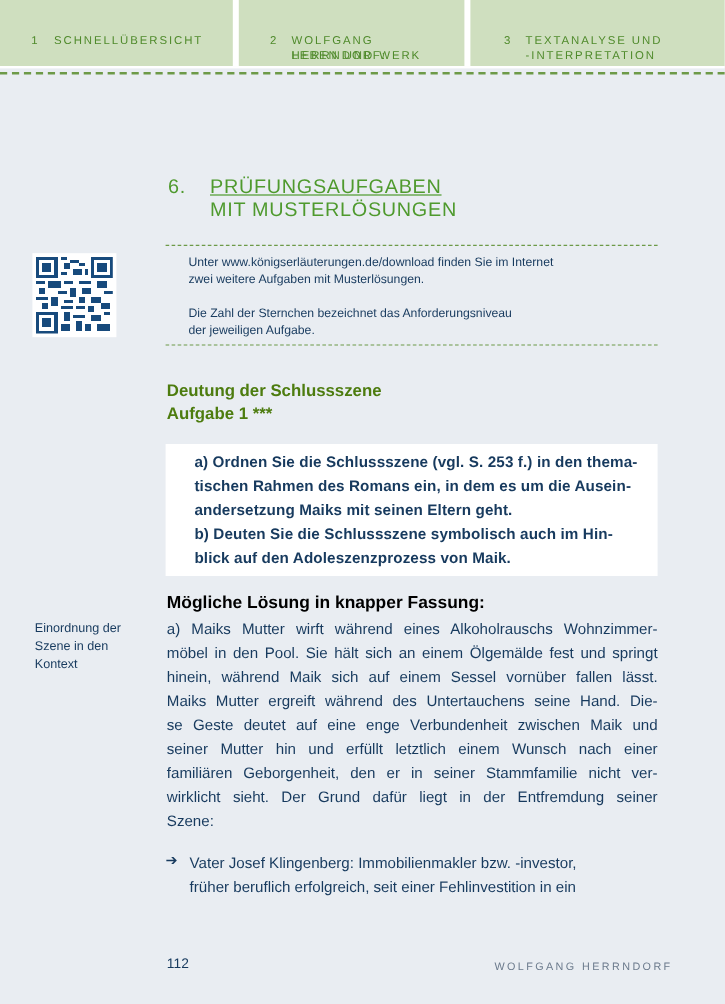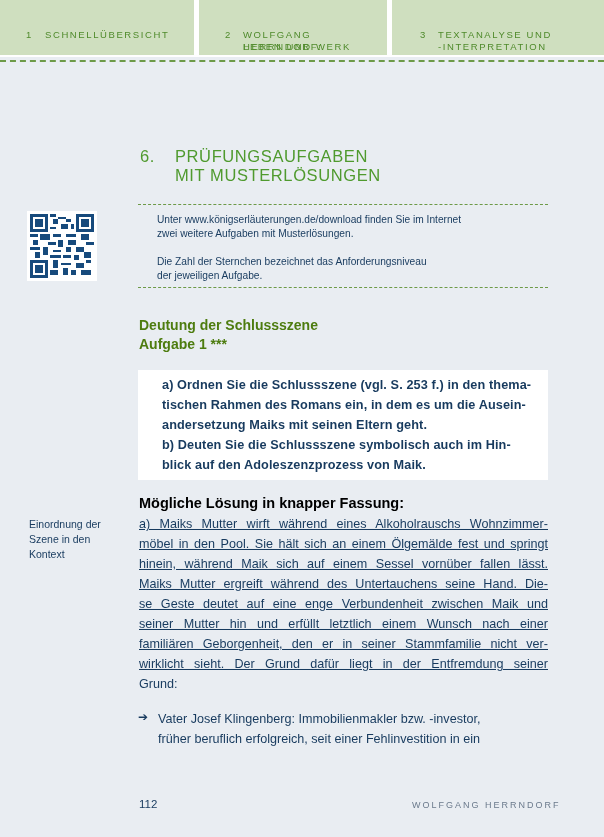--- a/index.html
+++ b/index.html
@@ -29,21 +29,21 @@
   .tab3 { left: 392px; width: 212px; }
   .header-dash {
     position: absolute; left: 0; top: 60px; width: 604px; height: 0;
     border-top: 2px dashed #6d9a48;
   }
   .section-title {
     position: absolute; left: 140px; top: 147px;
     color: #4f9a2e; font-size: 16.5px; letter-spacing: 0.6px; line-height: 19px;
   }
   .section-title .num { position: absolute; left: 0; top: 0; }
-  .section-title .line1 { position: absolute; left: 35px; top: 0; white-space: nowrap; }
+  .section-title .line1 { position: absolute; left: 35px; top: 0; white-space: nowrap; text-decoration: underline; }
   .section-title .line2 { position: absolute; left: 35px; top: 19px; white-space: nowrap; }
   .dash-line {
     position: absolute; left: 138px; width: 410px; height: 0;
     border-top: 1.5px dashed #6d9a48;
   }
   .qr {
     position: absolute; left: 27px; top: 211px; width: 70px; height: 70px;
     background: #ffffff; padding: 3px;
   }
   .qr svg { width: 64px; height: 64px; display: block; }
@@ -62,21 +62,21 @@
     line-height: 20px; white-space: nowrap; letter-spacing: 0.1px; margin-left: 10px;
   }
   .sol-title {
     position: absolute; left: 139px; top: 495px; font-size: 14.5px; font-weight: bold; color: #000000;
   }
   .margin-note {
     position: absolute; left: 29px; top: 517px; font-size: 10.5px; line-height: 15px; color: #173a5e;
   }
   .para { position: absolute; left: 139px; width: 409px; font-size: 12.6px; color: #173a5e; white-space: nowrap; }
   .para div { height: 20px; line-height: 20px; }
-  .para .j { text-align: justify; text-align-last: justify; text-decoration: underline; }
+  .para .j { text-align: justify; text-align-last: justify; }
   .bullet { position: absolute; left: 138px; top: 710px; font-size: 12.6px; color: #173a5e; }
   .bullet .arrow { position: absolute; left: 0; top: 0; font-size: 12px; font-weight: bold; }
   .bullet .l { position: absolute; left: 20px; white-space: nowrap; line-height: 20px; text-align: right; }
   .footer-page { position: absolute; left: 139px; top: 798px; font-size: 11.5px; color: #173a5e; }
   .footer-author { position: absolute; left: 412px; top: 800px; font-size: 9px; letter-spacing: 2px; color: #6b7a8c; }
 </style>
 </head>
 <body>
 
 <div class="topbar">
@@ -189,21 +189,21 @@
 
 <div class="para" style="top:514px">
   <div class="j">a) Maiks Mutter wirft während eines Alkoholrauschs Wohnzimmer-</div>
   <div class="j">möbel in den Pool. Sie hält sich an einem Ölgemälde fest und springt</div>
   <div class="j">hinein, während Maik sich auf einem Sessel vornüber fallen lässt.</div>
   <div class="j">Maiks Mutter ergreift während des Untertauchens seine Hand. Die-</div>
   <div class="j">se Geste deutet auf eine enge Verbundenheit zwischen Maik und</div>
   <div class="j">seiner Mutter hin und erfüllt letztlich einem Wunsch nach einer</div>
   <div class="j">familiären Geborgenheit, den er in seiner Stammfamilie nicht ver-</div>
   <div class="j">wirklicht sieht. Der Grund dafür liegt in der Entfremdung seiner</div>
-  <div>Grund:</div>
+  <div>Szene:</div>
 </div>
 
 <div class="bullet">
   <span class="arrow">➔</span>
   <span class="l" style="top:-1px">Vater Josef Klingenberg: Immobilienmakler bzw. -investor,</span>
   <span class="l" style="top:19px">früher beruflich erfolgreich, seit einer Fehlinvestition in ein</span>
 </div>
 
 <div class="footer-page">112</div>
 <div class="footer-author">WOLFGANG HERRNDORF</div>

